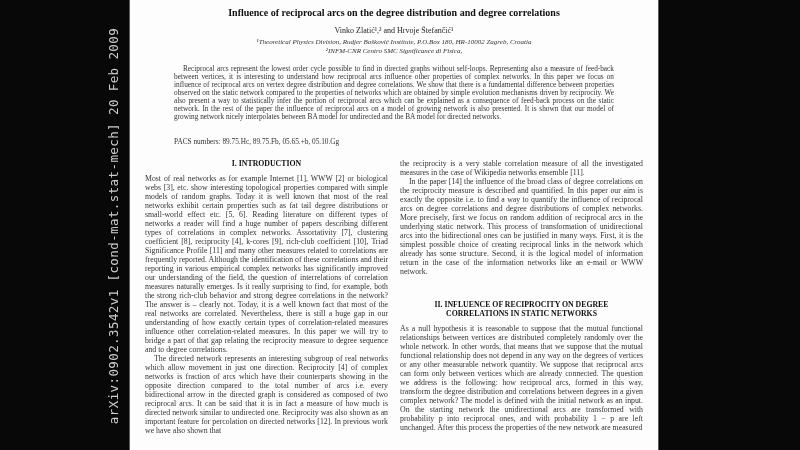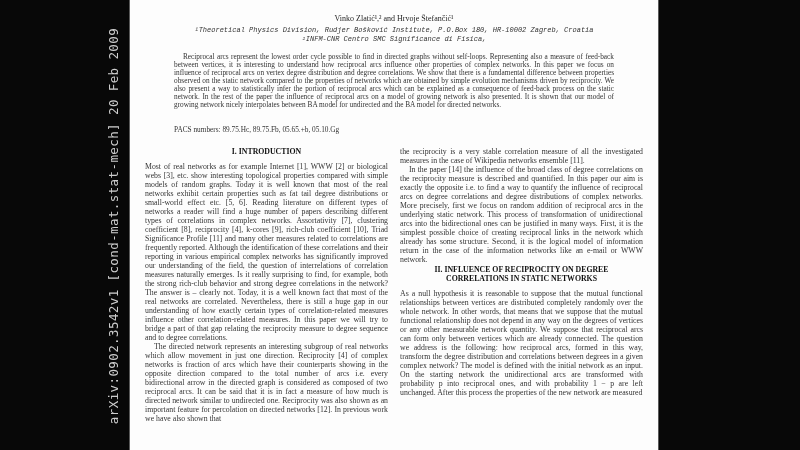--- a/index.html
+++ b/index.html
@@ -27,56 +27,57 @@
       overflow: hidden;
       color: #2b2b2b;
     }
     .page-inner { padding: 7px 15px 0 15px; }
 
     .title {
       font-size: 10px; font-weight: bold; text-align: center;
       line-height: 12px; color: #101010;
     }
     .authors { font-size: 8px; text-align: center; margin-top: 7px; color: #1d1d1d; }
-    .affiliations { margin-top: 3px; font-family: Liberation Mono, monospace; }
+    .affiliations { margin-top: 3px; }
     .affil {
       font-size: 7px; font-style: italic; text-align: center;
       line-height: 8.6px; color: #333;
     }
 
     .abstract {
       width: 440px; margin: 10px auto 16px;
       font-size: 7.3px; line-height: 7.9px;
       text-align: justify; text-indent: 9px; color: #333;
     }
     .pacs { width: 440px; margin: 10px auto 0; font-size: 7.3px; color: #333; }
 
     .columns { display: flex; gap: 12px; margin-top: 13px; }
     .col { flex: 1; min-width: 0; }
     .sec-heading {
       font-size: 7.8px; font-weight: bold; text-align: center;
       line-height: 9.4px; margin: 0 12px 6px; color: #101010;
     }
-    .sec-heading.second { margin: 1px 28px 6px; }
+    .sec-heading.second { margin: 24px 28px 6px; }
     .col p {
       font-size: 7.8px; line-height: 9px; text-align: justify;
       color: #333; margin: 0;
     }
     .col p.indent { text-indent: 9px; }
   </style>
 </head>
 <body>
 
 <div class="screen">
 
   <div class="arxiv-stamp">arXiv:0902.3542v1  [cond-mat.stat-mech]  20 Feb 2009</div>
 
   <div class="page">
     <div class="page-inner">
 
+      <div class="title">Influence of reciprocal arcs on the degree distribution and degree correlations</div>
 
       <div class="authors">Vinko Zlatić¹,² and Hrvoje Štefančić¹</div>
 
       <div class="affiliations">
         <div class="affil">¹Theoretical Physics Division, Rudjer Bošković Institute, P.O.Box 180, HR-10002 Zagreb, Croatia</div>
         <div class="affil">²INFM-CNR Centro SMC Significance di Fisica,</div>
       </div>
 
       <div class="abstract">Reciprocal arcs represent the lowest order cycle possible to find in directed graphs without self-loops. Representing also a measure of feed-back between vertices, it is interesting to understand how reciprocal arcs influence other properties of complex networks. In this paper we focus on influence of reciprocal arcs on vertex degree distribution and degree correlations. We show that there is a fundamental difference between properties observed on the static network compared to the properties of networks which are obtained by simple evolution mechanisms driven by reciprocity. We also present a way to statistically infer the portion of reciprocal arcs which can be explained as a consequence of feed-back process on the static network. In the rest of the paper the influence of reciprocal arcs on a model of growing network is also presented. It is shown that our model of growing network nicely interpolates between BA model for undirected and the BA model for directed networks.</div>
 

